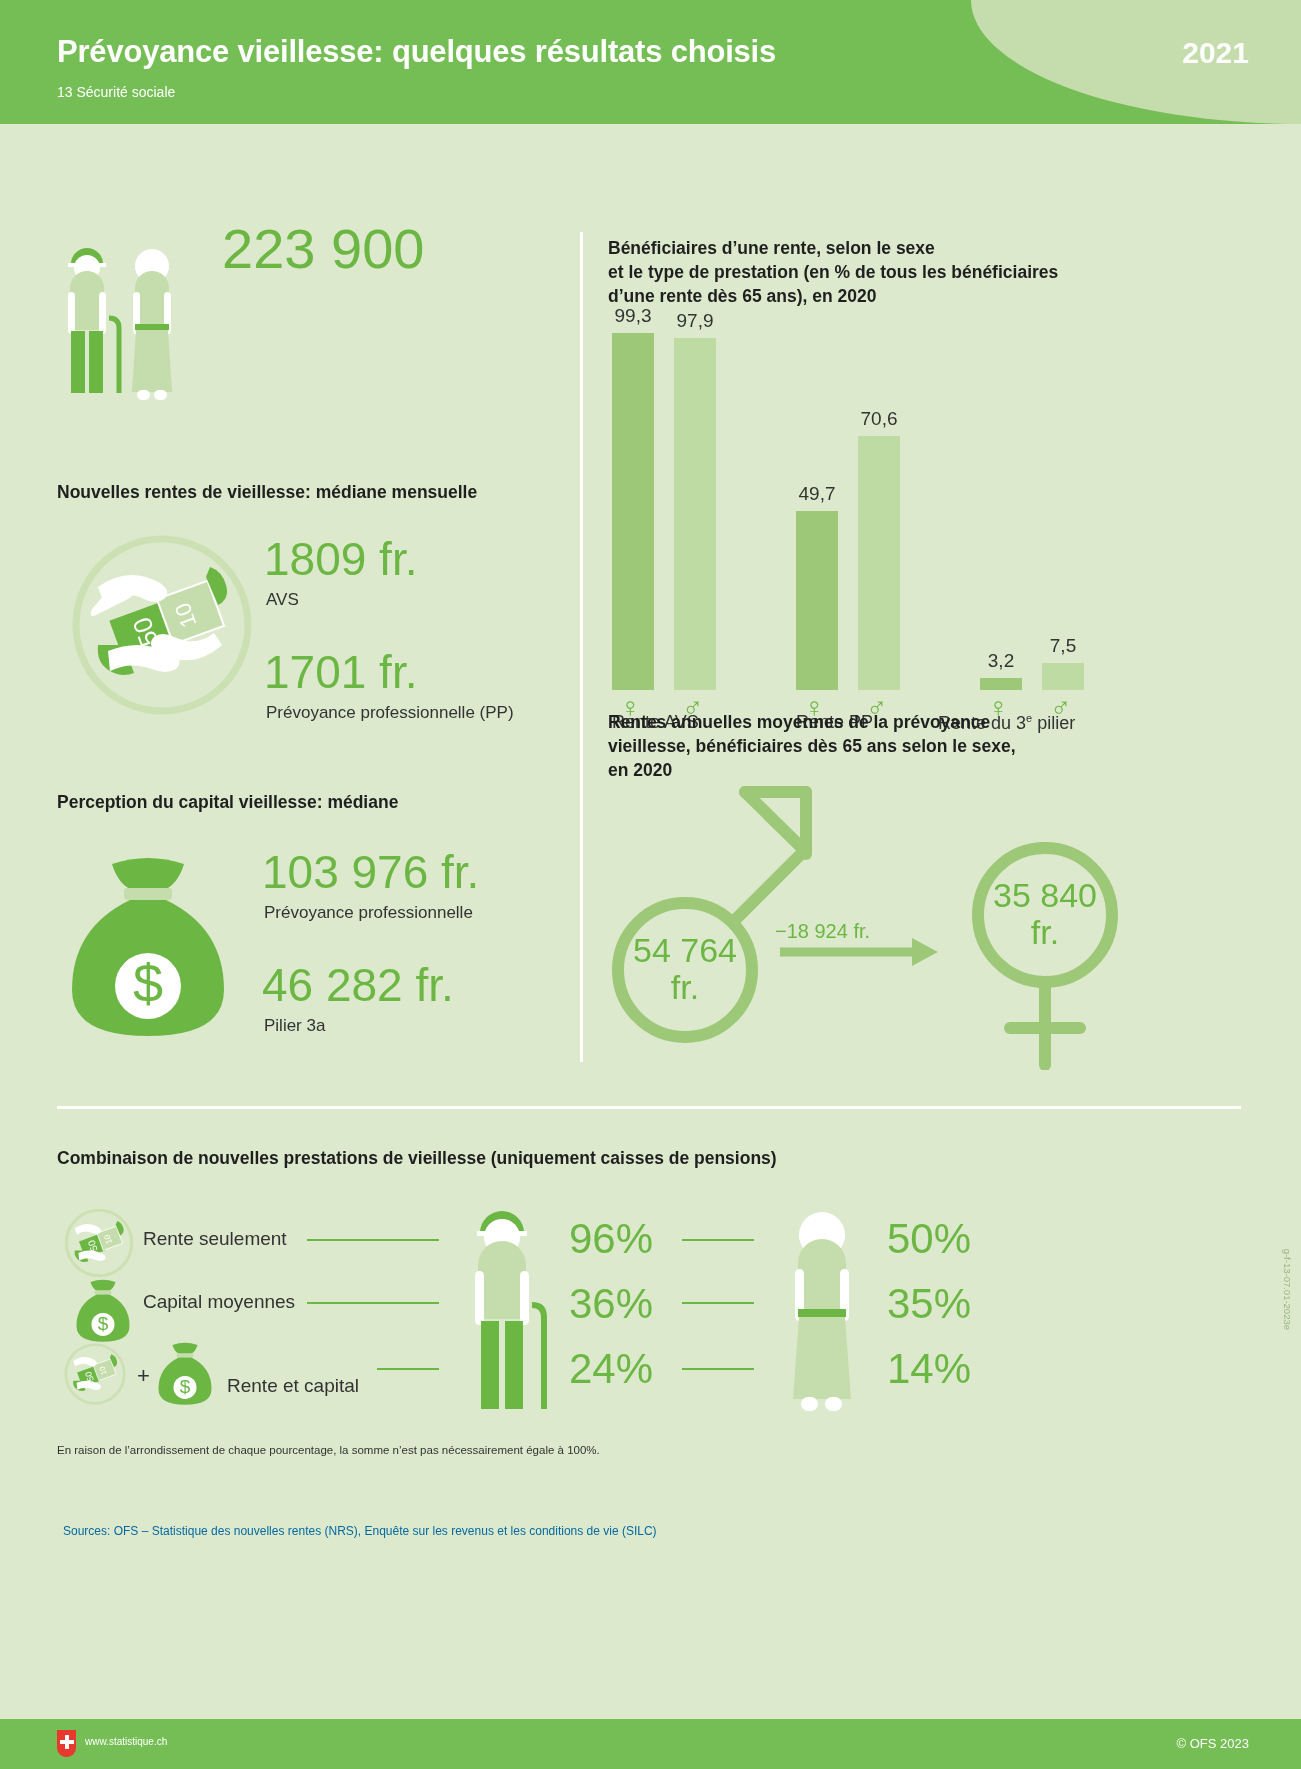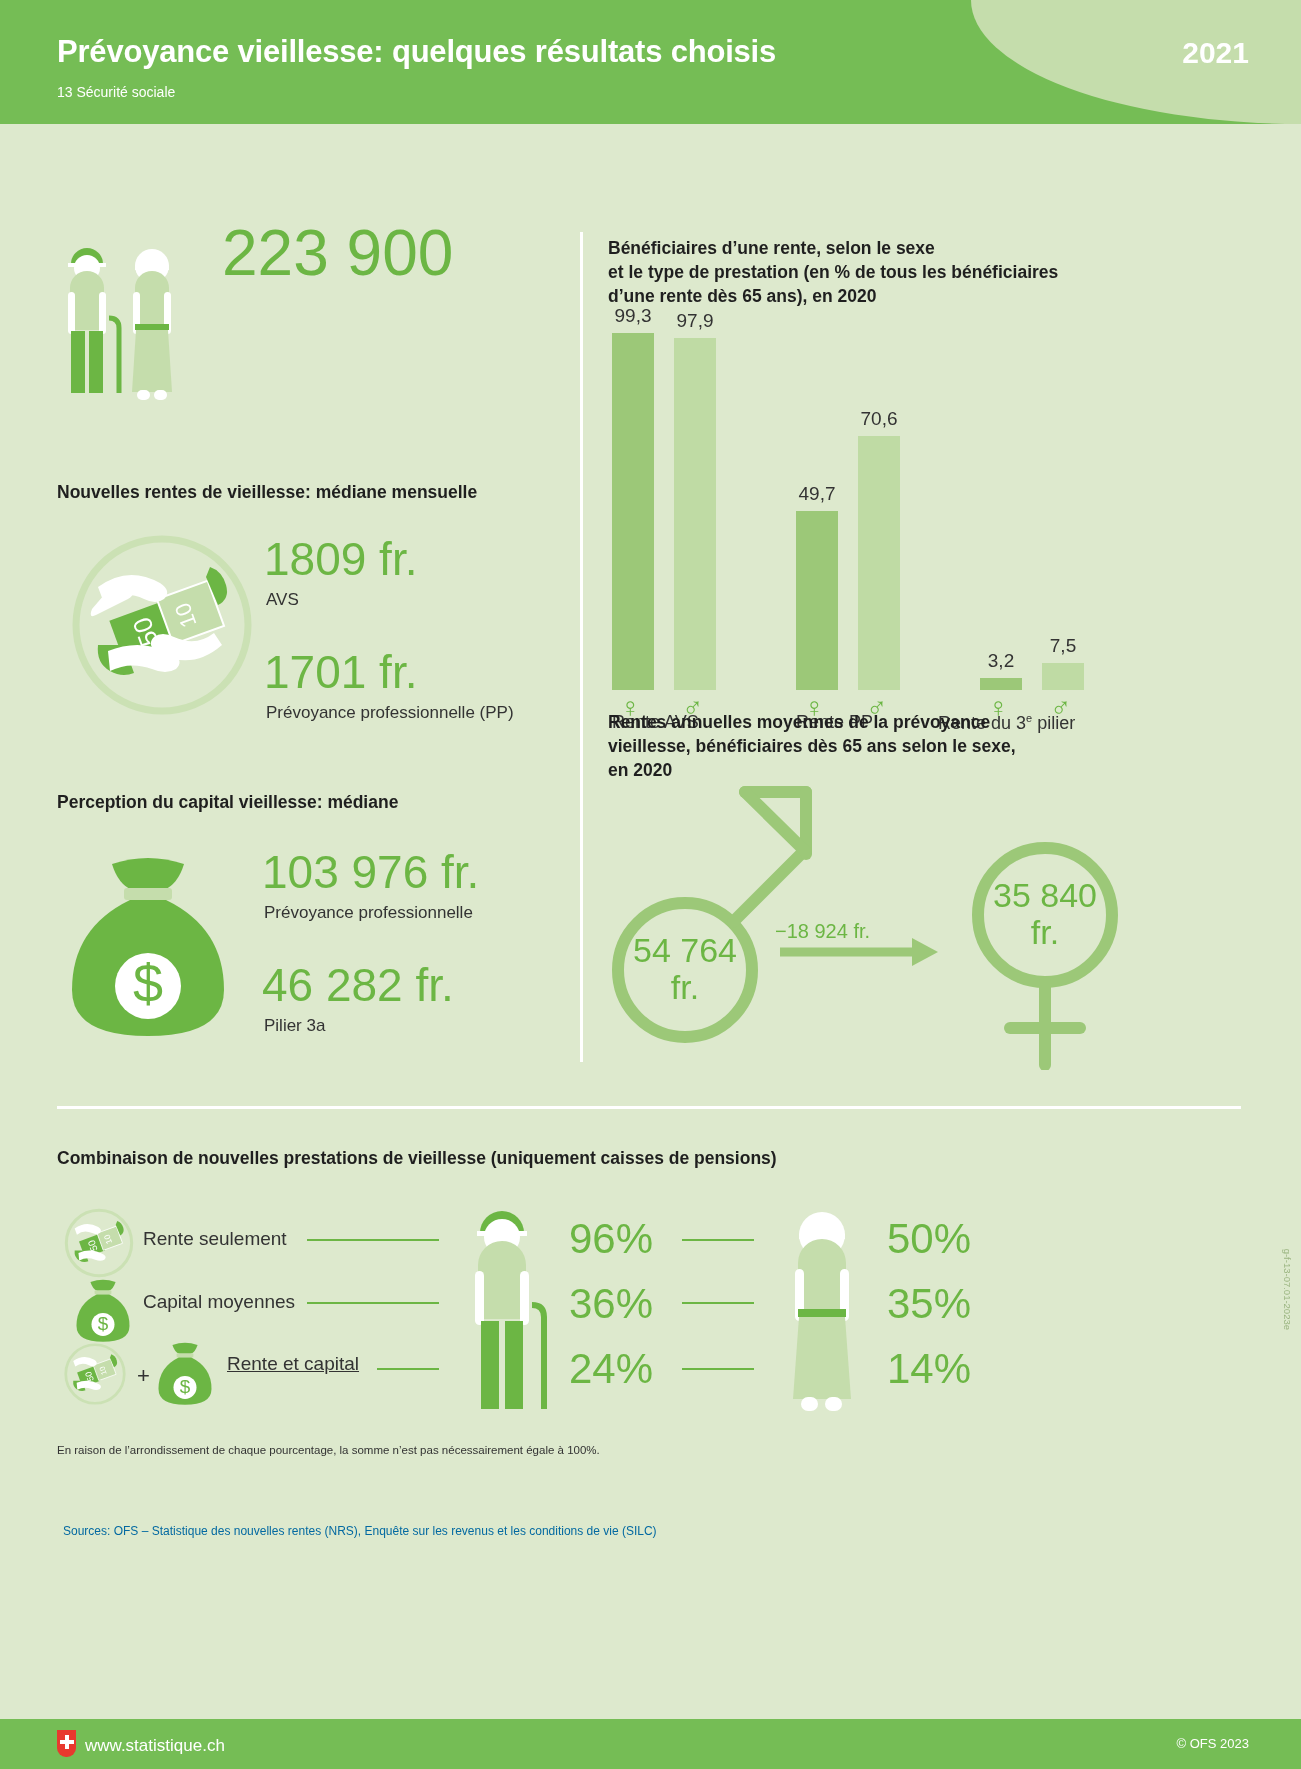--- a/index.html
+++ b/index.html
@@ -50,21 +50,21 @@
     background: #ffffff;
   }
   .hline {
     position: absolute; left: 57px; top: 1106px; width: 1184px; height: 3px;
     background: #ffffff;
   }
 
   
   .b1 { position: absolute; left: 57px; top: 228px; width: 500px; height: 180px; }
   .b1-people { position: absolute; left: 0px; top: 8px; width: 140px; height: 170px; }
-  .b1-num { position: absolute; left: 165px; top: -12px; font-size: 64px; color: #6cb644; font-weight: 300; }
+  .b1-num { position: absolute; left: 165px; top: -12px; font-size: 56px; color: #6cb644; font-weight: 300; }
   .b1-txt { position: absolute; left: 167px; top: 80px; font-size: 19px; color: #333; line-height: 1.45; }
 
   
   .b2-title { position: absolute; left: 57px; top: 480px; }
   .b2-icon { position: absolute; left: 62px; top: 525px; width: 200px; height: 200px; }
   .b2-v1 { position: absolute; left: 264px; top: 532px; }
   .b2-l1 { position: absolute; left: 266px; top: 590px; }
   .b2-v2 { position: absolute; left: 264px; top: 645px; }
   .b2-l2 { position: absolute; left: 266px; top: 703px; }
 
@@ -112,21 +112,21 @@
   .sidecode {
     position: absolute; right: 8px; top: 1330px; font-size: 9.5px; color: #9bb581;
     transform: rotate(90deg); transform-origin: right top; white-space: nowrap;
   }
 
   
   .footer {
     position: absolute; left: 0; bottom: 0; width: 1301px; height: 50px;
     background: #75bd55;
   }
-  .footer-url { position: absolute; left: 85px; top: 17px; font-size: 17px; color: #ffffff; }
+  .footer-url { position: absolute; left: 85px; top: 17px; font-size: 10px; color: #ffffff; }
   .footer-cr  { position: absolute; right: 52px; top: 17px; font-size: 13px; color: #ffffff; }
   .swiss {
     position: absolute; left: 57px; top: 11px; width: 19px; height: 27px;
     background: #e8392e; border-radius: 0 0 9px 9px;
   }
   .swiss::before {
     content: ""; position: absolute; left: 7.5px; top: 5px; width: 4px; height: 14px; background:#fff;
   }
   .swiss::after {
     content: ""; position: absolute; left: 2.5px; top: 10px; width: 14px; height: 4px; background:#fff;
@@ -313,21 +313,21 @@
   <svg class="bt-ico" style="left:100px; top:145px;" width="56" height="68" viewBox="0 0 160 195">
     <path d="M44 14 q36 -12 72 0 q-6 20 -20 26 h-32 q-14 -6 -20 -26 z" fill="#6cb644"></path>
     <rect x="56" y="38" width="48" height="12" rx="3" fill="#c5ddac"></rect>
     <path d="M62 50 h36 q58 28 58 90 q0 46 -76 46 q-76 0 -76 -46 q0 -62 58 -90 z" fill="#6cb644"></path>
     <circle cx="80" cy="136" r="33" fill="#fff"></circle>
     <text x="80" y="152" font-size="54" fill="#6cb644" text-anchor="middle" font-family="'Liberation Sans',sans-serif">$</text>
   </svg>
 
   <div class="bt-lbl" style="left:86px; top:33px;">Rente seulement</div>
   <div class="bt-lbl" style="left:86px; top:96px;">Capital moyennes</div>
-  <div class="bt-lbl" style="left:170px; top:158px;text-decoration:underline;">Rente et capital</div>
+  <div class="bt-lbl" style="left:170px; top:180px;">Rente et capital</div>
 
   <div class="bt-dash" style="left:250px; top:44px;  width:132px;"></div>
   <div class="bt-dash" style="left:250px; top:107px; width:132px;"></div>
   <div class="bt-dash" style="left:320px; top:173px; width:62px;"></div>
 
   <svg class="bt-ico" style="left:405px; top:6px;" width="95" height="215" viewBox="0 0 95 215">
     <path d="M18 32 a22 22 0 0 1 44 0 z" fill="#6cb644"></path>
     <rect x="15" y="30" width="50" height="5" fill="#fff"></rect>
     <circle cx="40" cy="36" r="18" fill="#fff"></circle>
     <path d="M16 64 a24 24 0 0 1 48 0 v54 h-48 z" fill="#c5ddac"></path>

